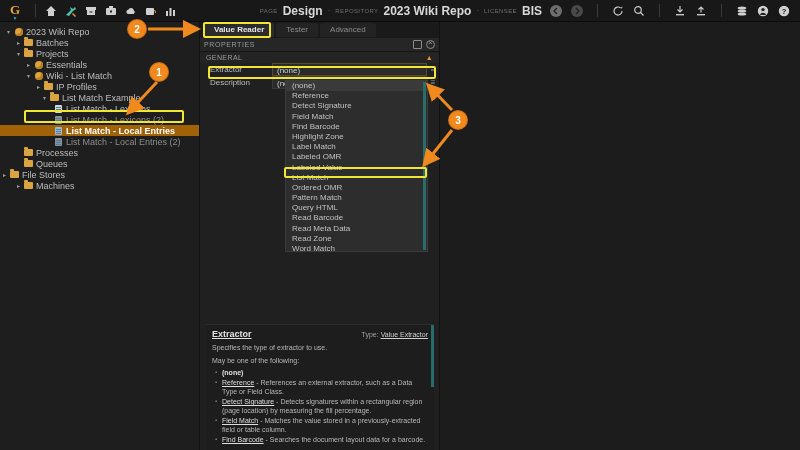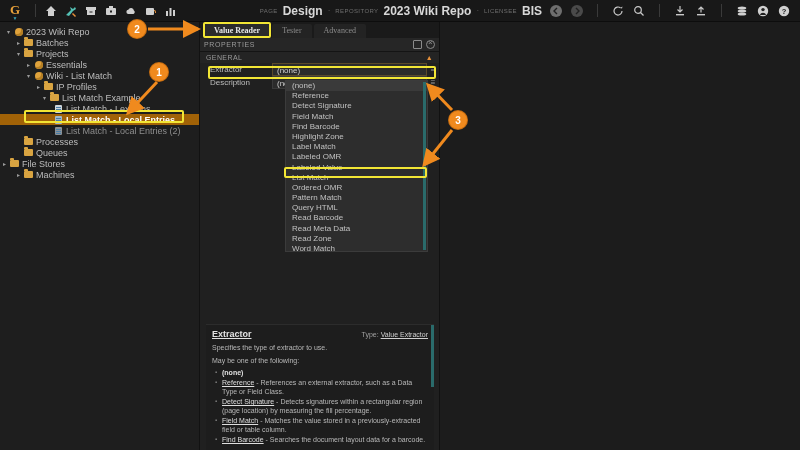--- a/index.html
+++ b/index.html
@@ -50,21 +50,21 @@
   .doc { width:7px; height:8px; background:#cfd6dc; position:relative; border-radius:1px;}
   .doc:after{content:"";position:absolute;left:1px;top:2px;width:5px;height:1px;background:#4a7ea8;box-shadow:0 2px 0 #4a7ea8,0 4px 0 #4a7ea8;}
   .doc.blue{background:#9fb8cc;}
   .doc.grey{background:#8a9095;}
 
   
   #mainpanel {
     position:absolute; left:200px; top:22px; width:240px; height:428px;
     background:#202020; border-right:1px solid #111;
   }
-  #tabs { height:16px; display:flex; align-items:flex-end; padding-left:4px; background:#1a1a1a;font-family:Liberation Serif, serif; }
+  #tabs { height:16px; display:flex; align-items:center; padding-left:4px; background:#1a1a1a; }
   .tab { height:14px; line-height:14px; padding:0 10px; font-size:8px; color:#8c8c8c; background:#232323; margin-right:2px; border-radius:2px 2px 0 0;}
   .tab.active { background:#2b2b2b; color:#e7e7e7; font-weight:bold;}
   #propsbar { height:14px; background:#262626; display:flex; align-items:center; padding:0 4px; border-bottom:1px solid #141414;}
   #propsbar .ttl { font-size:7px; letter-spacing:.6px; color:#9b9b9b; }
   .pbtns { margin-left:auto; display:flex; gap:4px; }
   .pbtn { width:9px; height:9px; border:1px solid #8b8b8b; border-radius:1px; position:relative;}
   .pbtn.round { border-radius:50%;}
   .pbtn.round:after{content:"\00d7";position:absolute;left:1px;top:-3px;font-size:8px;color:#8b8b8b;}
   .grpbar { height:11px; display:flex; align-items:center; padding:0 6px; font-size:7px; letter-spacing:.4px; color:#9a9a9a; background:#242424;}
   .grpbar .warn { margin-left:auto; color:#e8913a; font-size:7px;}
@@ -285,20 +285,27 @@
         <span class="fold"></span>
       </span>
     <span class="lbl">List Match Example</span>
   </div>
   <div class="node" style="padding-left:44px">
     <span class="tw"></span>
     <span class="ico">
         <span class="doc"></span>
       </span>
     <span class="lbl">List Match - Lexicons</span>
+  </div>
+  <div class="node" style="padding-left:44px">
+    <span class="tw"></span>
+    <span class="ico">
+        <span class="doc grey"></span>
+      </span>
+    <span class="lbl" style="color:#8d8d8d">List Match - Lexicons (2)</span>
   </div>
   <div class="node sel" style="padding-left:44px">
     <span class="tw"></span>
     <span class="ico">
         <span class="doc blue"></span>
       </span>
     <span class="lbl" style="color:#ffffff;font-weight:bold">List Match - Local Entries</span>
   </div>
   <div class="node" style="padding-left:44px">
     <span class="tw"></span>

